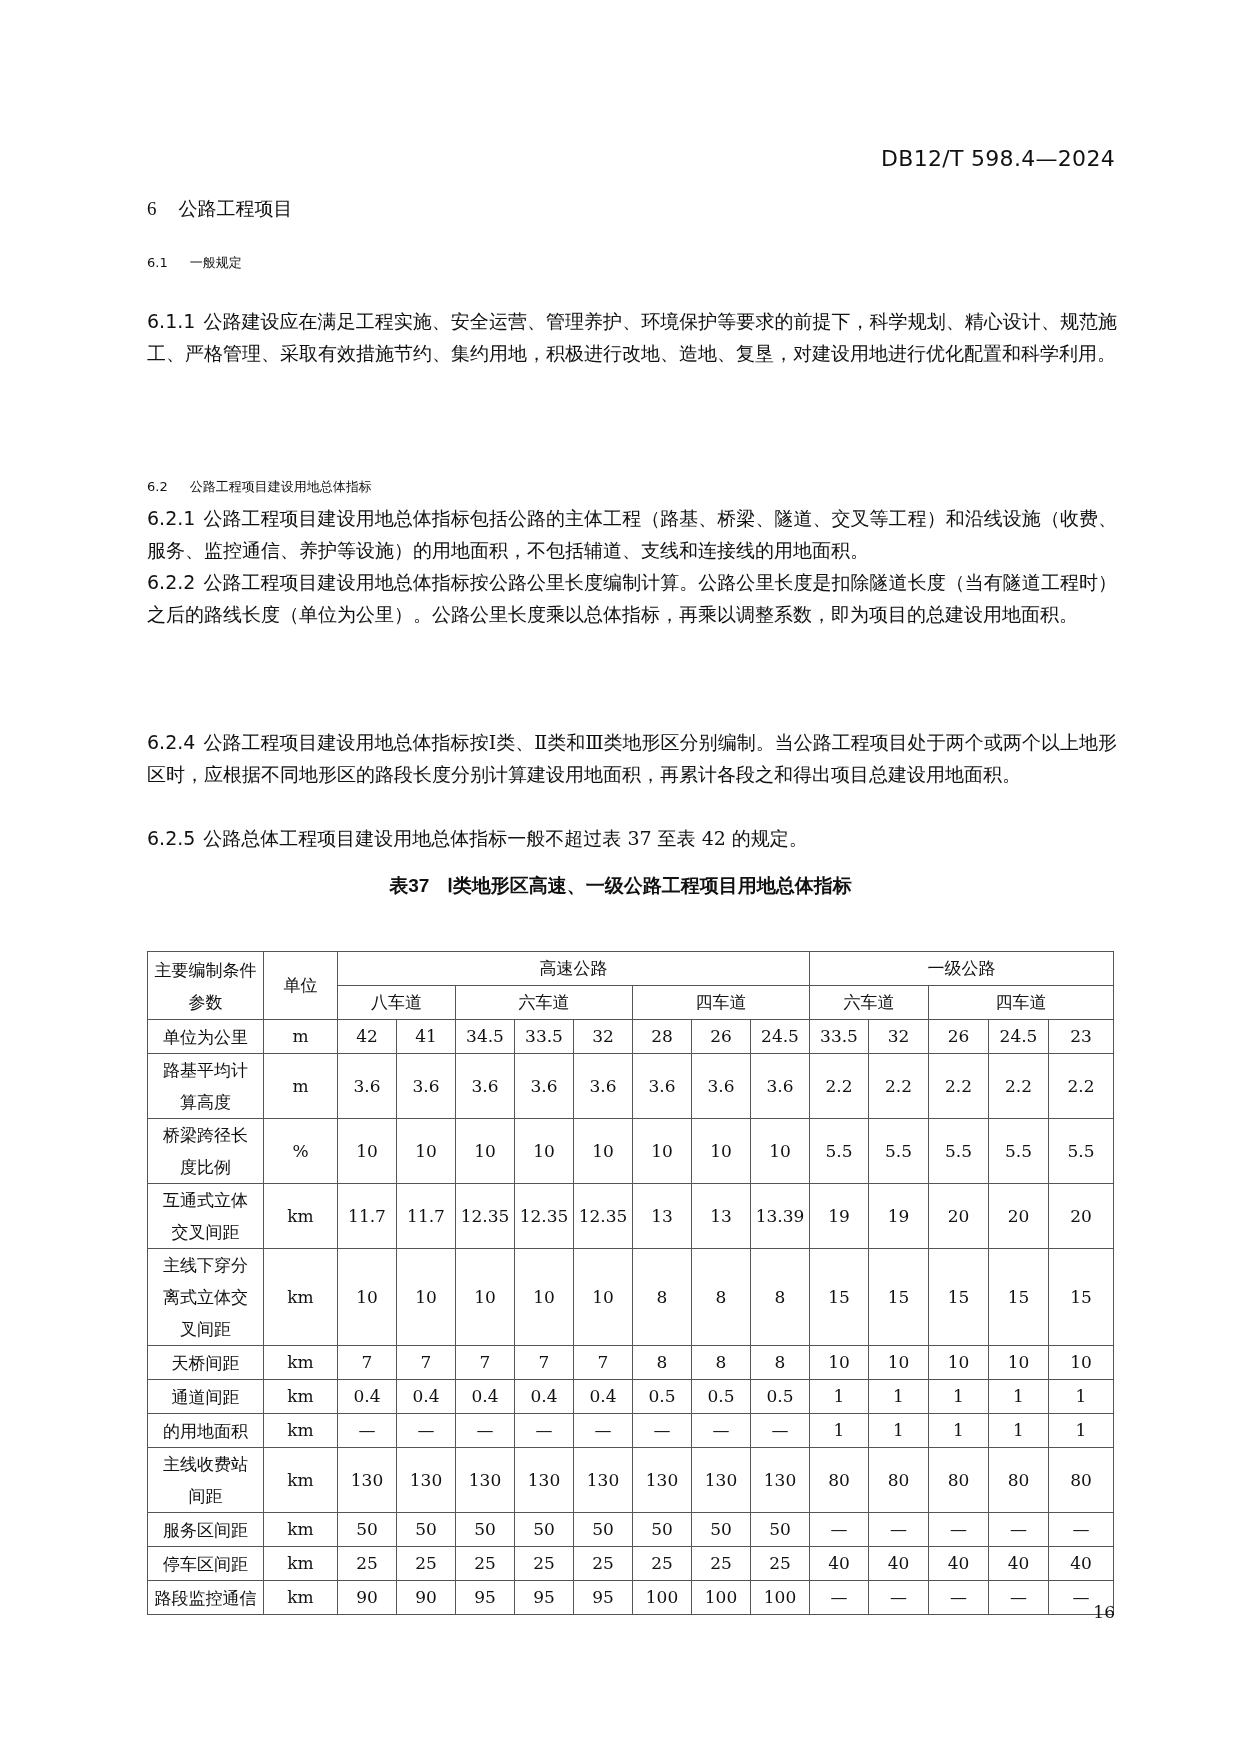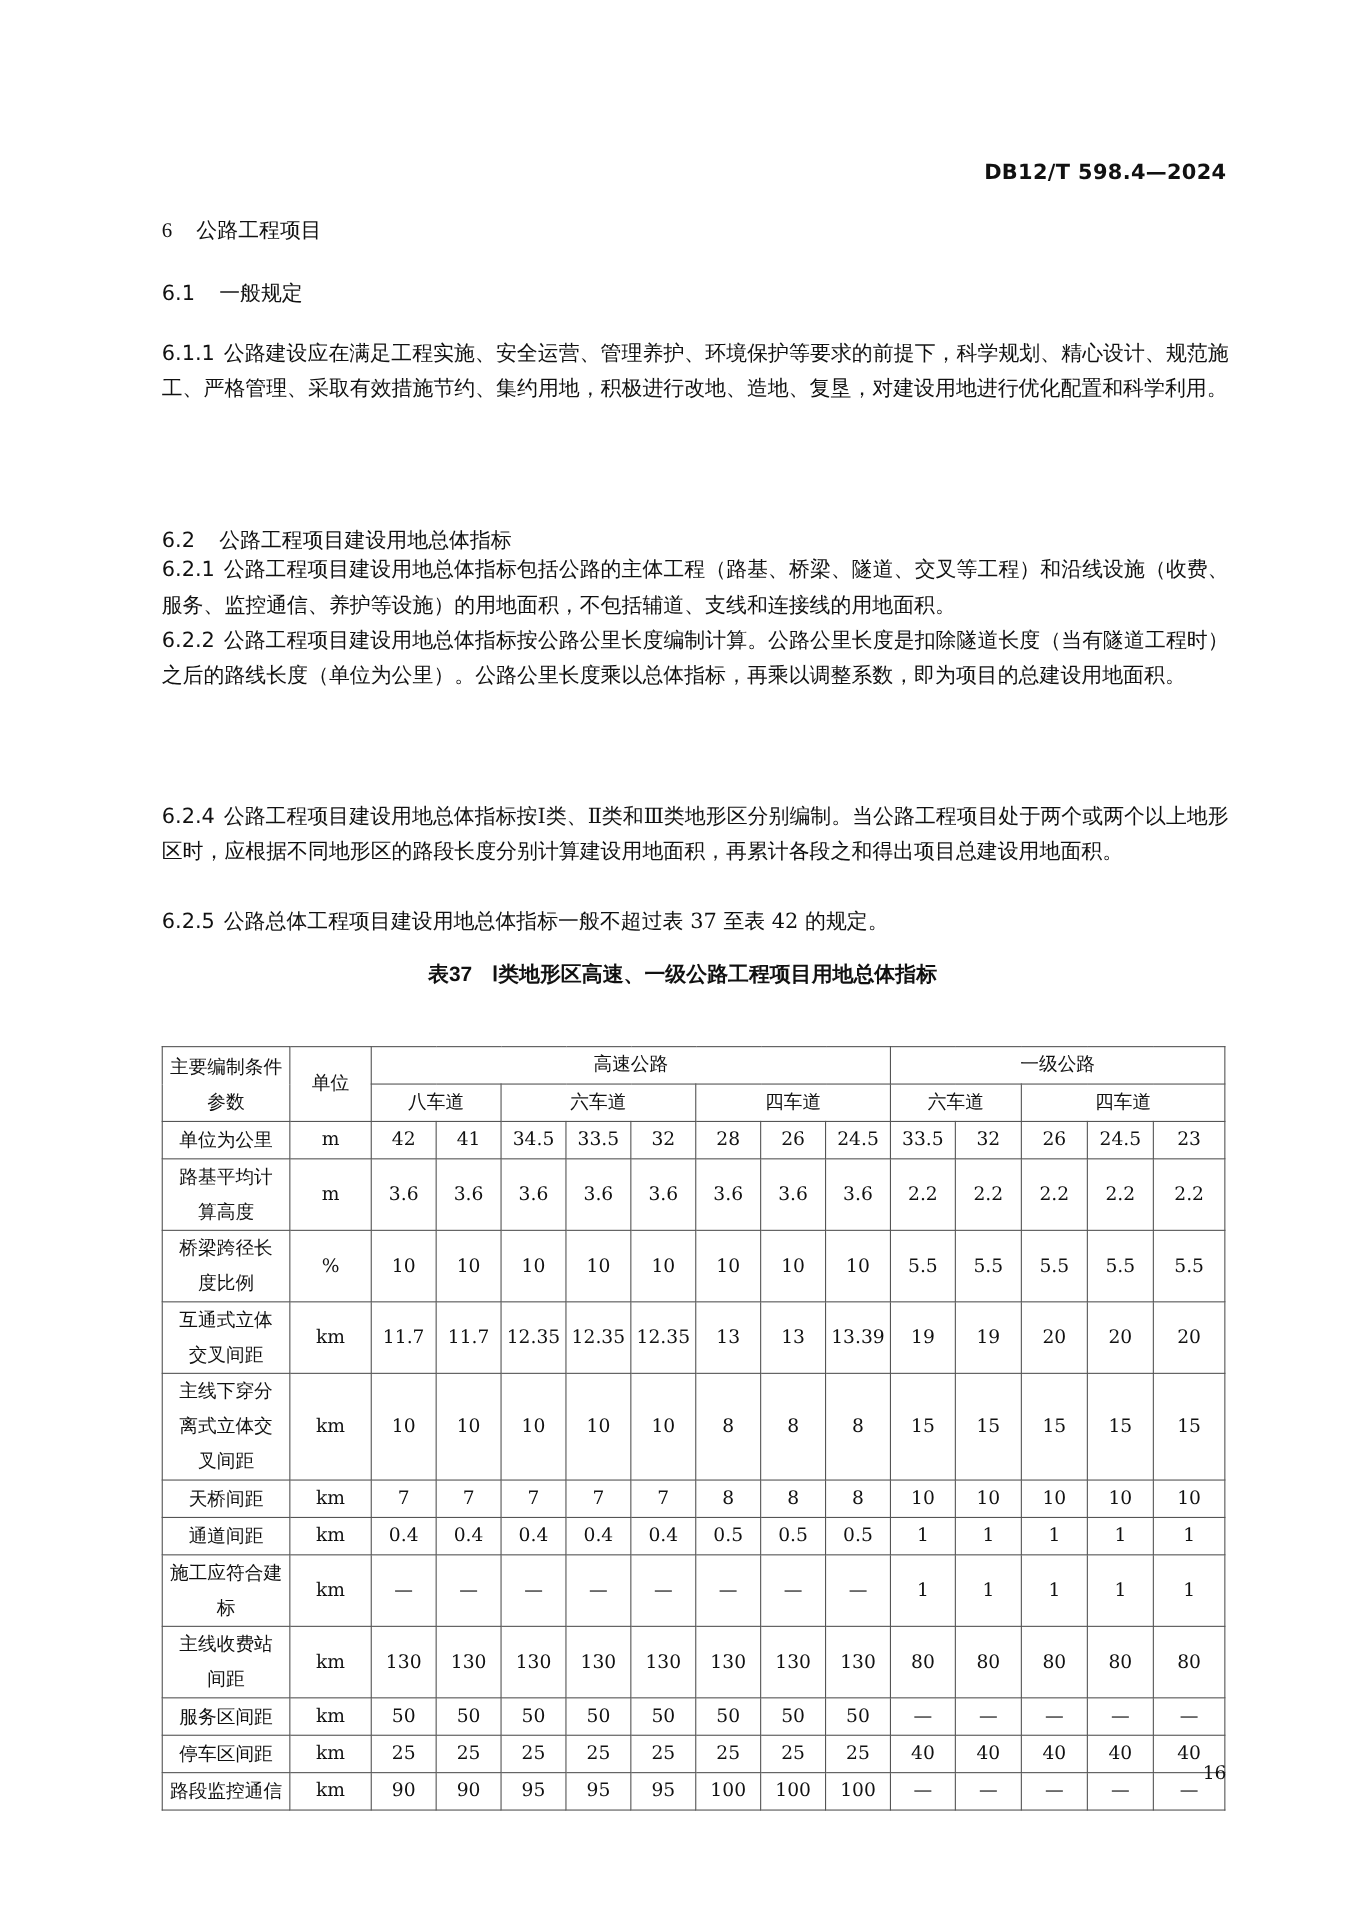--- a/index.html
+++ b/index.html
@@ -1,20 +1,20 @@
 <!DOCTYPE html>
 <html><head>
 <meta charset="utf-8">
 <style>
   html, body { margin: 0; padding: 0; background: #ffffff; }
   body { width: 1241px; height: 1755px; position: relative; overflow: hidden; color: #111; }
   .page { position: absolute; left: 0; top: 0; width: 1241px; height: 1755px; }
-  .doc-id { position: absolute; right: 126px; top: 146px; font-family: "DejaVu Sans", sans-serif; font-size: 19px; letter-spacing: 0.3px; font-weight: bold; }
+  .doc-id { position: absolute; right: 126px; top: 146px; font-family: "DejaVu Sans", sans-serif; font-size: 22px; letter-spacing: 0.3px; }
   .h1 { position: absolute; left: 147px; top: 196px; font-family: Liberation Serif, serif; font-size: 19px; }
-  .h2 { position: absolute; left: 147px; font-family: "DejaVu Sans", sans-serif; font-size: 19px; }
+  .h2 { position: absolute; left: 147px; font-family: "DejaVu Sans", sans-serif; font-size: 13px; }
   .h1 .num, .h2 .num { display: inline-block; margin-right: 22px; }
   .para { position: absolute; left: 147px; width: 970px; font-family: "DejaVu Serif", serif; font-size: 19px; line-height: 32px; text-align: justify; }
   .para .num { font-family: "DejaVu Sans", sans-serif; margin-right: 8px; }
   .caption { position: absolute; left: 0; width: 1241px; top: 873px; text-align: center; font-family: Liberation Sans, sans-serif; font-size: 19px; font-weight: bold; }
   .caption .cap-num { margin-right: 18px; }
   table.spec { position: absolute; left: 147px; top: 927px; width: 967px; border-collapse: collapse; font-family: "DejaVu Serif", serif; font-size: 17px; table-layout: fixed; margin-top: 24px; }
   table.spec td { border: 1px solid #555; text-align: center; vertical-align: middle; padding: 0; line-height: 33px; }
   table.spec td.param { line-height: 32px; }
   .page-num { position: absolute; right: 126px; top: 1602px; font-family: "DejaVu Serif", serif; font-size: 17px; }
 </style>
@@ -202,21 +202,21 @@
           <td>0.5</td>
           <td>0.5</td>
           <td>0.5</td>
           <td>1</td>
           <td>1</td>
           <td>1</td>
           <td>1</td>
           <td>1</td>
         </tr>
         <tr>
-          <td class="param">施工应符合建标</td>
+          <td class="param">的用地面积</td>
           <td>km</td>
           <td>—</td>
           <td>—</td>
           <td>—</td>
           <td>—</td>
           <td>—</td>
           <td>—</td>
           <td>—</td>
           <td>—</td>
           <td>1</td>

